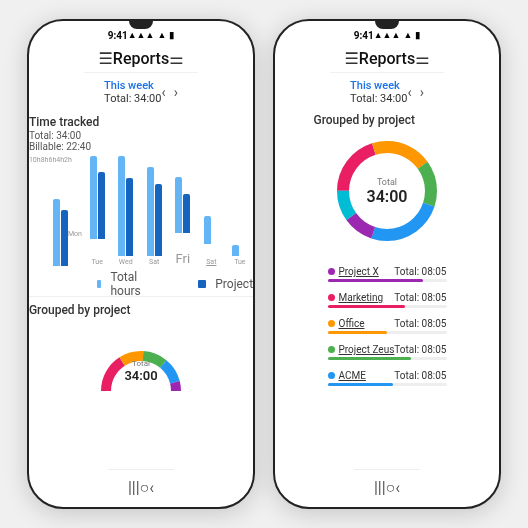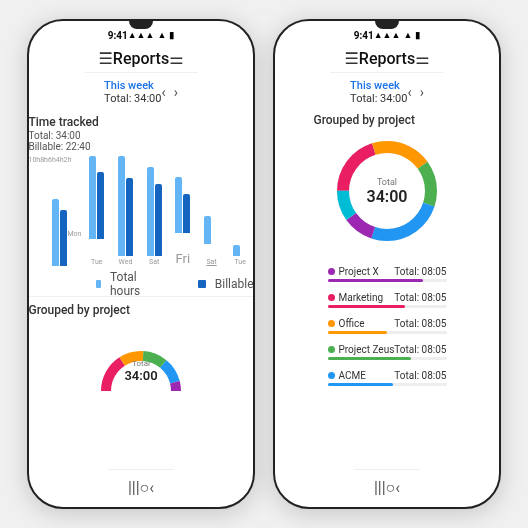--- a/index.html
+++ b/index.html
@@ -168,21 +168,21 @@
       padding: 5px 14px;
       display: flex;
       flex-direction: column;
       gap: 2px;
     }
     .project-row {
       display: flex;
       justify-content: space-between;
       align-items: center;
     }
-    .project-name { font-size: 10px; color: #333; display: flex; align-items: center; gap: 4px; }
+    .project-name { font-size: 10px; color: #333; display: flex; align-items: center; gap: 4px; text-decoration: underline; }
     .project-dot { width: 7px; height: 7px; border-radius: 50%; display: inline-block; }
     .project-time { font-size: 10px; color: #333; }
     .project-bar-bg { height: 3px; background: #eee; border-radius: 2px; width: 100%; }
     .project-bar-fill { height: 3px; border-radius: 2px; }
 
     
     .donut-right-container {
       display: flex;
       justify-content: center;
       align-items: center;
@@ -296,21 +296,21 @@
               </div>
             </div>
         </div>
         <div class="chart-legend">
           <div class="legend-item">
             <div class="legend-dot" style="background:#64b5f6;"></div>
             <span>Total hours</span>
           </div>
           <div class="legend-item">
             <div class="legend-dot" style="background:#1565c0;"></div>
-            <span>Billable</span>
+            <span>Project</span>
           </div>
         </div>
       </div>
     </div>
 
     <div class="grouped-section">
       <div class="section-title">Grouped by project</div>
       <div class="donut-container">
         <svg width="90" height="80" viewBox="0 0 90 80">
 

